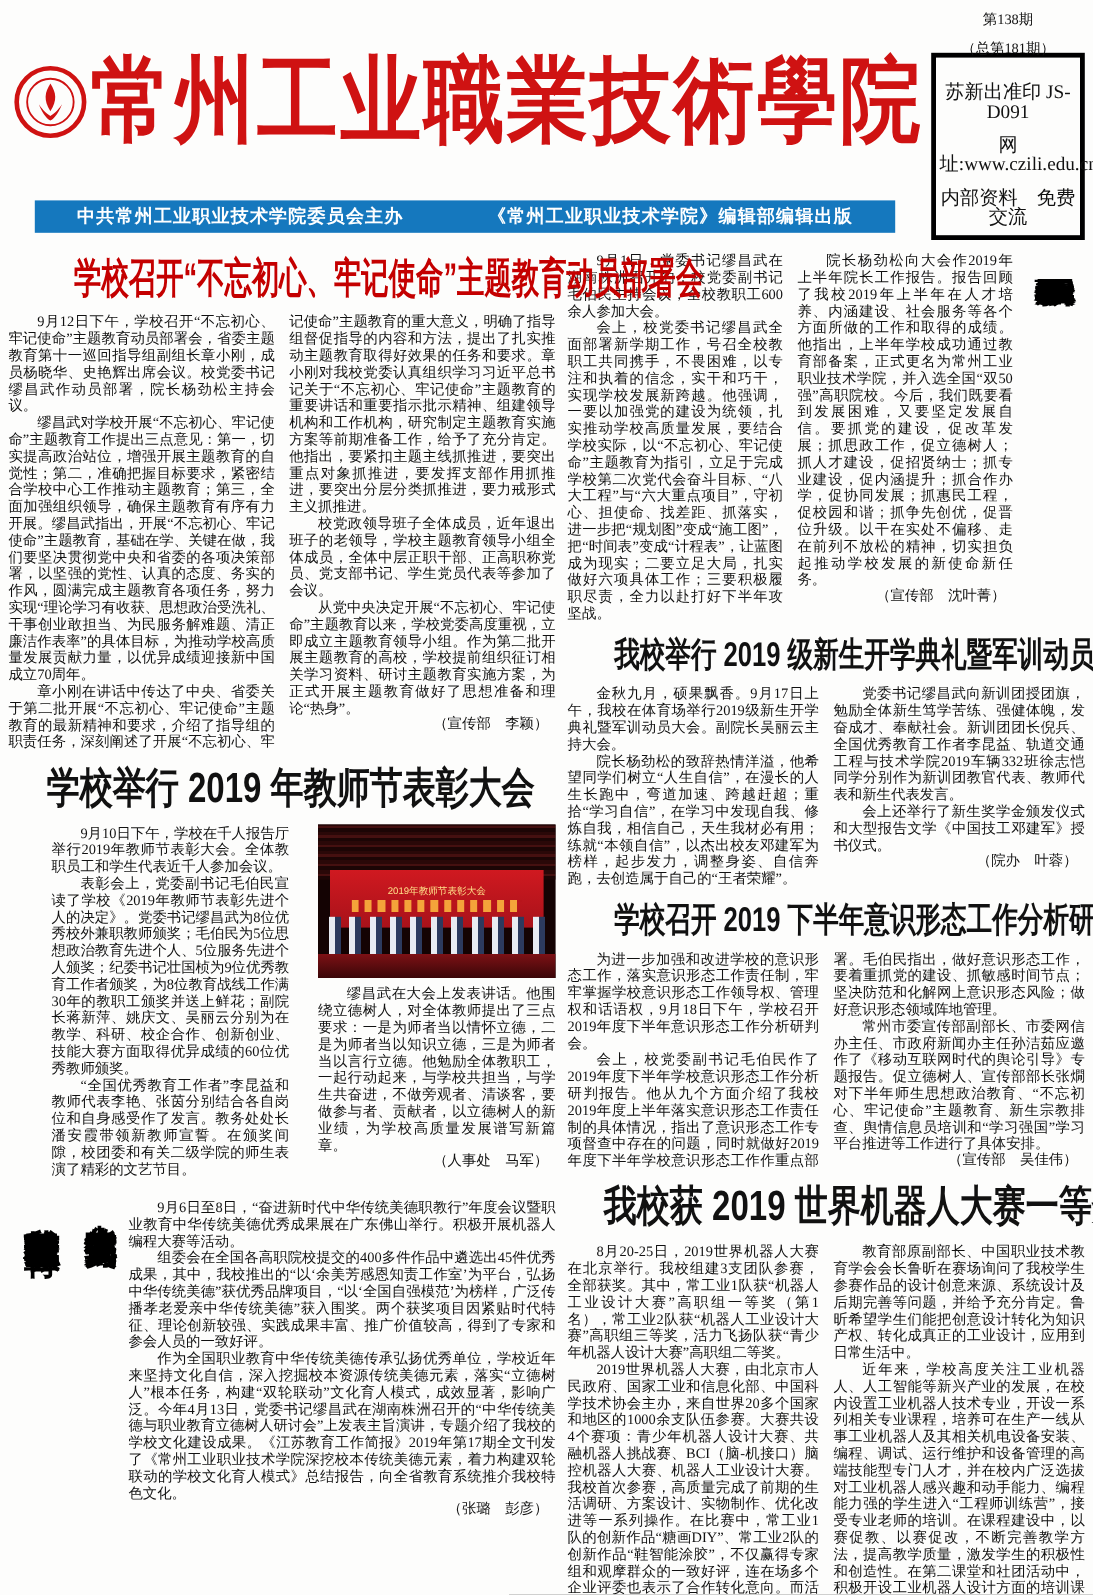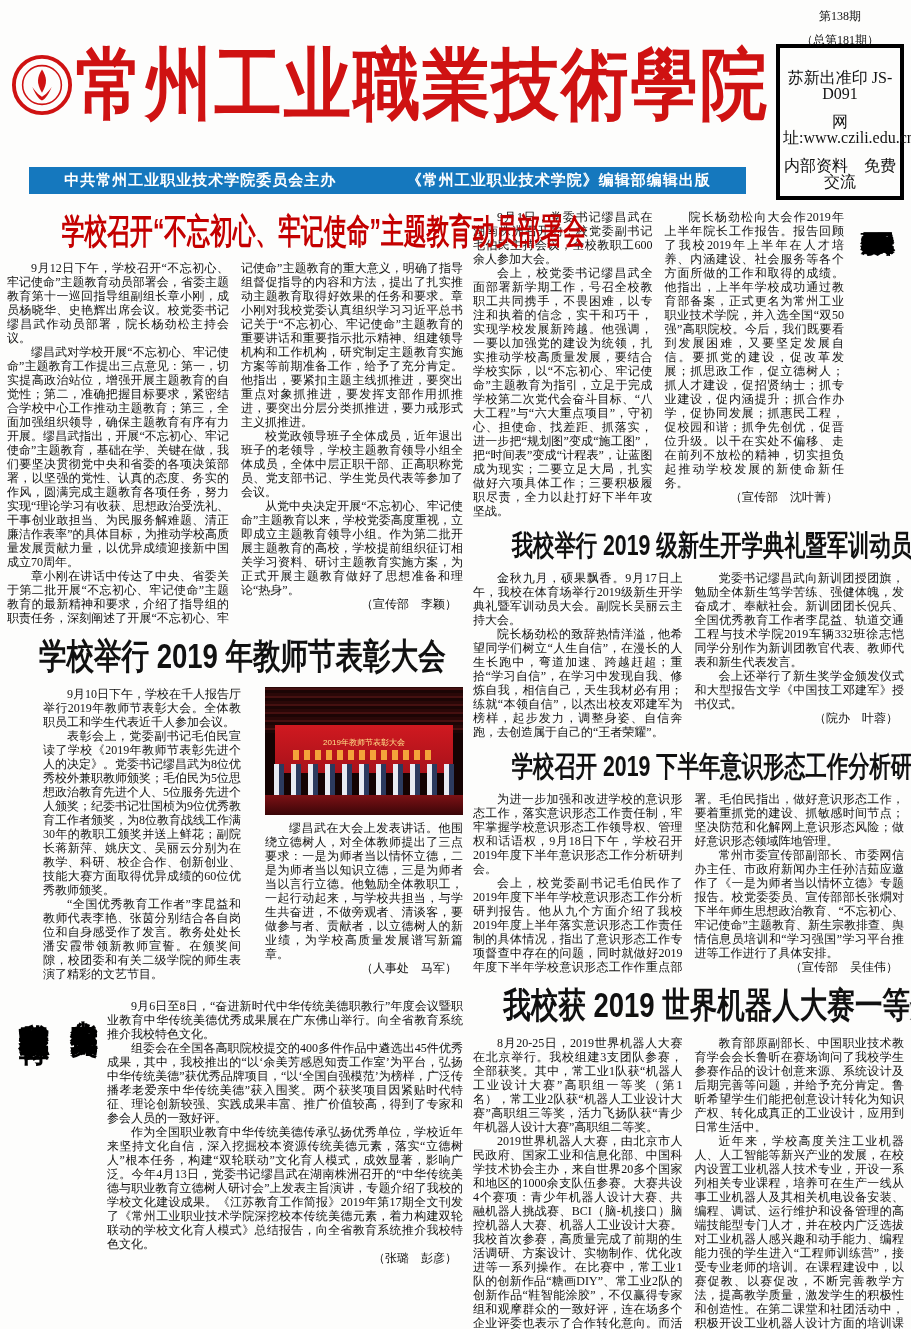--- a/index.html
+++ b/index.html
@@ -31,21 +31,21 @@
     font-size:12px; line-height:1.0; gap:12px;justify-content:flex-end;
   }
   .info-box .small { font-size:16px; }
   .info-box .gap { flex:1; }
   
   main { display:flex; gap:10px; margin-top:10px; }
   .col-left  { width:456px; flex:0 0 auto; }
   .col-right { flex:1; min-width:0; }
   article { margin-bottom:10px; }
   p { margin:0; text-indent:2em; text-align:justify; font-size:12px; line-height:14px; }
-  .byline { text-align:right; text-indent:0; padding-right:6px; }
+  .byline { text-align:right; text-indent:0; padding-right:6px;font-family:Liberation Mono, monospace; }
   .twocol { column-count:2; column-gap:12px; }
   h2 { margin:2px 0 8px 0; text-align:center; white-space:nowrap;
        font-family:"Liberation Sans","DejaVu Sans",sans-serif; }
   .hl-red   { color:#c40000; font-size:30px; transform:scale(0.76,1.15); }
   .hl-big   { font-size:32px; transform:scale(0.86,1.1); }
   .hl-mid   { font-size:26px; transform:scale(0.82,1.1); }
   
   .vtitle {
     writing-mode:vertical-rl; text-orientation:upright; font-weight:bold;
     font-family:"Liberation Sans","DejaVu Sans",sans-serif; color:#000;
@@ -150,21 +150,21 @@
             <p class="byline">（人事处　马军）</p>
           </div>
         </div>
       </article>
 
       <article>
         <div class="a6-wrap">
           <div class="vtitle a6-vt1">我校荣获全国职业教育</div>
           <div class="vtitle a6-vt2">中华传统美德优秀成果奖</div>
           <div class="a6-body">
-            <p>9月6日至8日，“奋进新时代中华传统美德职教行”年度会议暨职业教育中华传统美德优秀成果展在广东佛山举行。向全省教育系统推介我校特色文化。</p>
+            <p>9月6日至8日，“奋进新时代中华传统美德职教行”年度会议暨职业教育中华传统美德优秀成果展在广东佛山举行。积极开展机器人编程大赛等活动。</p>
             <p>组委会在全国各高职院校提交的400多件作品中遴选出45件优秀成果，其中，我校推出的“以‘余美芳感恩知责工作室’为平台，弘扬中华传统美德”获优秀品牌项目，“以‘全国自强模范’为榜样，广泛传播孝老爱亲中华传统美德”获入围奖。两个获奖项目因紧贴时代特征、理论创新较强、实践成果丰富、推广价值较高，得到了专家和参会人员的一致好评。</p>
             <p>作为全国职业教育中华传统美德传承弘扬优秀单位，学校近年来坚持文化自信，深入挖掘校本资源传统美德元素，落实“立德树人”根本任务，构建“双轮联动”文化育人模式，成效显著，影响广泛。今年4月13日，党委书记缪昌武在湖南株洲召开的“中华传统美德与职业教育立德树人研讨会”上发表主旨演讲，专题介绍了我校的学校文化建设成果。《江苏教育工作简报》2019年第17期全文刊发了《常州工业职业技术学院深挖校本传统美德元素，着力构建双轮联动的学校文化育人模式》总结报告，向全省教育系统推介我校特色文化。</p>
             <p class="byline">（张璐　彭彦）</p>
           </div>
         </div>
       </article>
 
     </section>
 
     <section class="col-right">
@@ -192,21 +192,21 @@
           <p>会上还举行了新生奖学金颁发仪式和大型报告文学《中国技工邓建军》授书仪式。</p>
           <p class="byline">（院办　叶蓉）</p>
         </div>
       </article>
 
       <article>
         <h2 class="hl-mid">学校召开 2019 下半年意识形态工作分析研判会</h2>
         <div class="twocol">
           <p>为进一步加强和改进学校的意识形态工作，落实意识形态工作责任制，牢牢掌握学校意识形态工作领导权、管理权和话语权，9月18日下午，学校召开2019年度下半年意识形态工作分析研判会。</p>
           <p>会上，校党委副书记毛伯民作了2019年度下半年学校意识形态工作分析研判报告。他从九个方面介绍了我校2019年度上半年落实意识形态工作责任制的具体情况，指出了意识形态工作专项督查中存在的问题，同时就做好2019年度下半年学校意识形态工作作重点部署。毛伯民指出，做好意识形态工作，要着重抓党的建设、抓敏感时间节点；坚决防范和化解网上意识形态风险；做好意识形态领域阵地管理。</p>
-          <p>常州市委宣传部副部长、市委网信办主任、市政府新闻办主任孙洁茹应邀作了《一是为师者当以情怀立德》专题报告。校党委委员、宣传部部长张燗对下半年师生思想政治教育、“不忘初心、牢记使命”主题教育、新生宗教排查、舆情信息员培训和“学习强国”学习平台推进等工作进行了具体安排。</p>
+          <p>常州市委宣传部副部长、市委网信办主任、市政府新闻办主任孙洁茹应邀作了《移动互联网时代的舆论引导》专题报告。促立德树人、宣传部部长张燗对下半年师生思想政治教育、“不忘初心、牢记使命”主题教育、新生宗教排查、舆情信息员培训和“学习强国”学习平台推进等工作进行了具体安排。</p>
           <p class="byline">（宣传部　吴佳伟）</p>
         </div>
       </article>
 
       <article>
         <h2 class="hl-big">我校获 2019 世界机器人大赛一等奖</h2>
         <div class="twocol">
           <p>8月20-25日，2019世界机器人大赛在北京举行。我校组建3支团队参赛，全部获奖。其中，常工业1队获“机器人工业设计大赛”高职组一等奖（第1名），常工业2队获“机器人工业设计大赛”高职组三等奖，活力飞扬队获“青少年机器人设计大赛”高职组二等奖。</p>
           <p>2019世界机器人大赛，由北京市人民政府、国家工业和信息化部、中国科学技术协会主办，来自世界20多个国家和地区的1000余支队伍参赛。大赛共设4个赛项：青少年机器人设计大赛、共融机器人挑战赛、BCI（脑-机接口）脑控机器人大赛、机器人工业设计大赛。我校首次参赛，高质量完成了前期的生活调研、方案设计、实物制作、优化改进等一系列操作。在比赛中，常工业1队的创新作品“糖画DIY”、常工业2队的创新作品“鞋智能涂胶”，不仅赢得专家组和观摩群众的一致好评，连在场多个企业评委也表示了合作转化意向。而活力飞扬队参加“青少年机器人设计大赛”，与来自中国香港、韩国、日本、巴西等代表队同台竞技，获得高职组二等奖。</p>
           <p>教育部原副部长、中国职业技术教育学会会长鲁昕在赛场询问了我校学生参赛作品的设计创意来源、系统设计及后期完善等问题，并给予充分肯定。鲁昕希望学生们能把创意设计转化为知识产权、转化成真正的工业设计，应用到日常生活中。</p>

